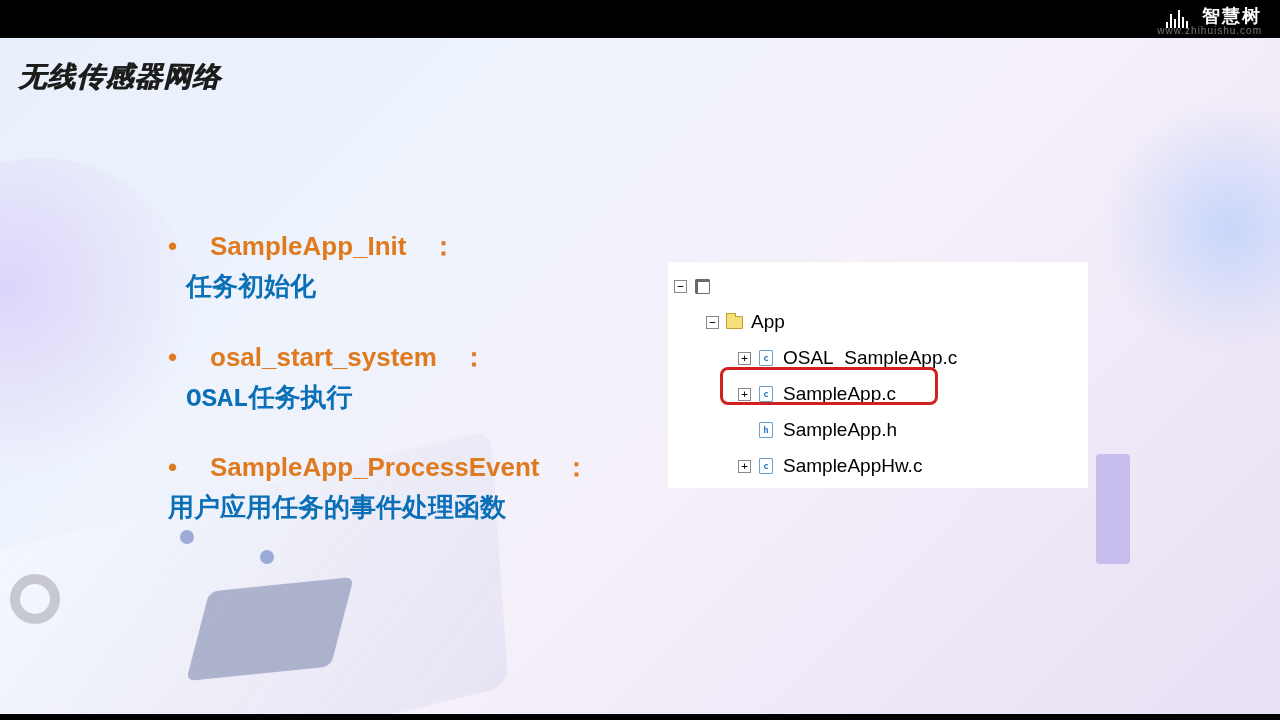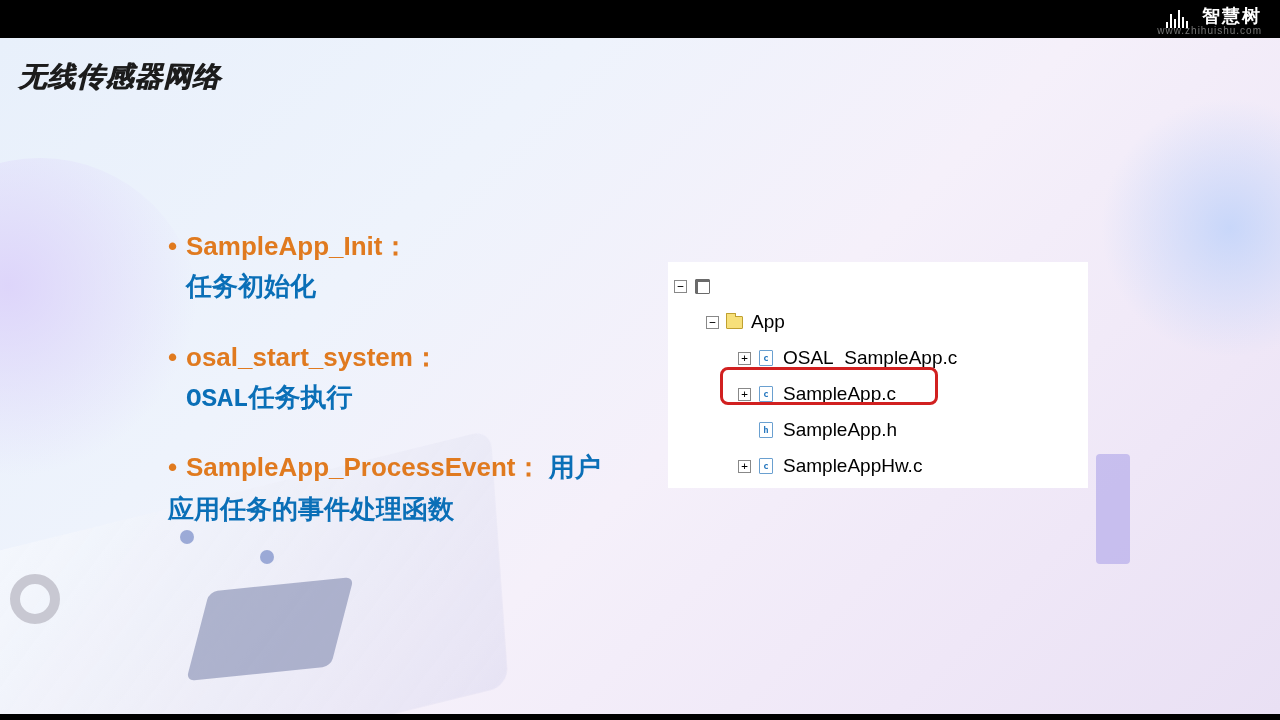--- a/index.html
+++ b/index.html
@@ -19,21 +19,21 @@
   .course-title {
     position: absolute; top: 20px; left: 18px;
     font-size: 28px; font-weight: 900; color: #1c1c1c;
     font-style: oblique; letter-spacing: 1px;
     text-shadow: 1px 0 0 #1c1c1c;
     text-align: right;
   }
   .left-col { position: absolute; left: 168px; top: 188px; width: 450px; }
   .bullet { margin-bottom: 28px; font-size: 26px; font-weight: 700; line-height: 1.55; }
   .dot { color: #e07a1f; display: inline-block; width: 18px; }
-  .code { color: #e07a1f; }
+  .code { color: #e07a1f; margin-left: 24px; }
   .desc { color: #0a6fb7; font-family: Liberation Mono, monospace; }
 
   .tree-box {
     position: absolute; left: 668px; top: 224px; width: 420px;
     background: #fff; padding: 6px 8px 4px 6px;
     font-family: Tahoma, Verdana, sans-serif; font-size: 19px; color: #000;
   }
   .tree-row { display: flex; align-items: center; height: 36px; position: relative; }
   .indent0 { padding-left: 0; }
   .indent1 { padding-left: 32px; }

